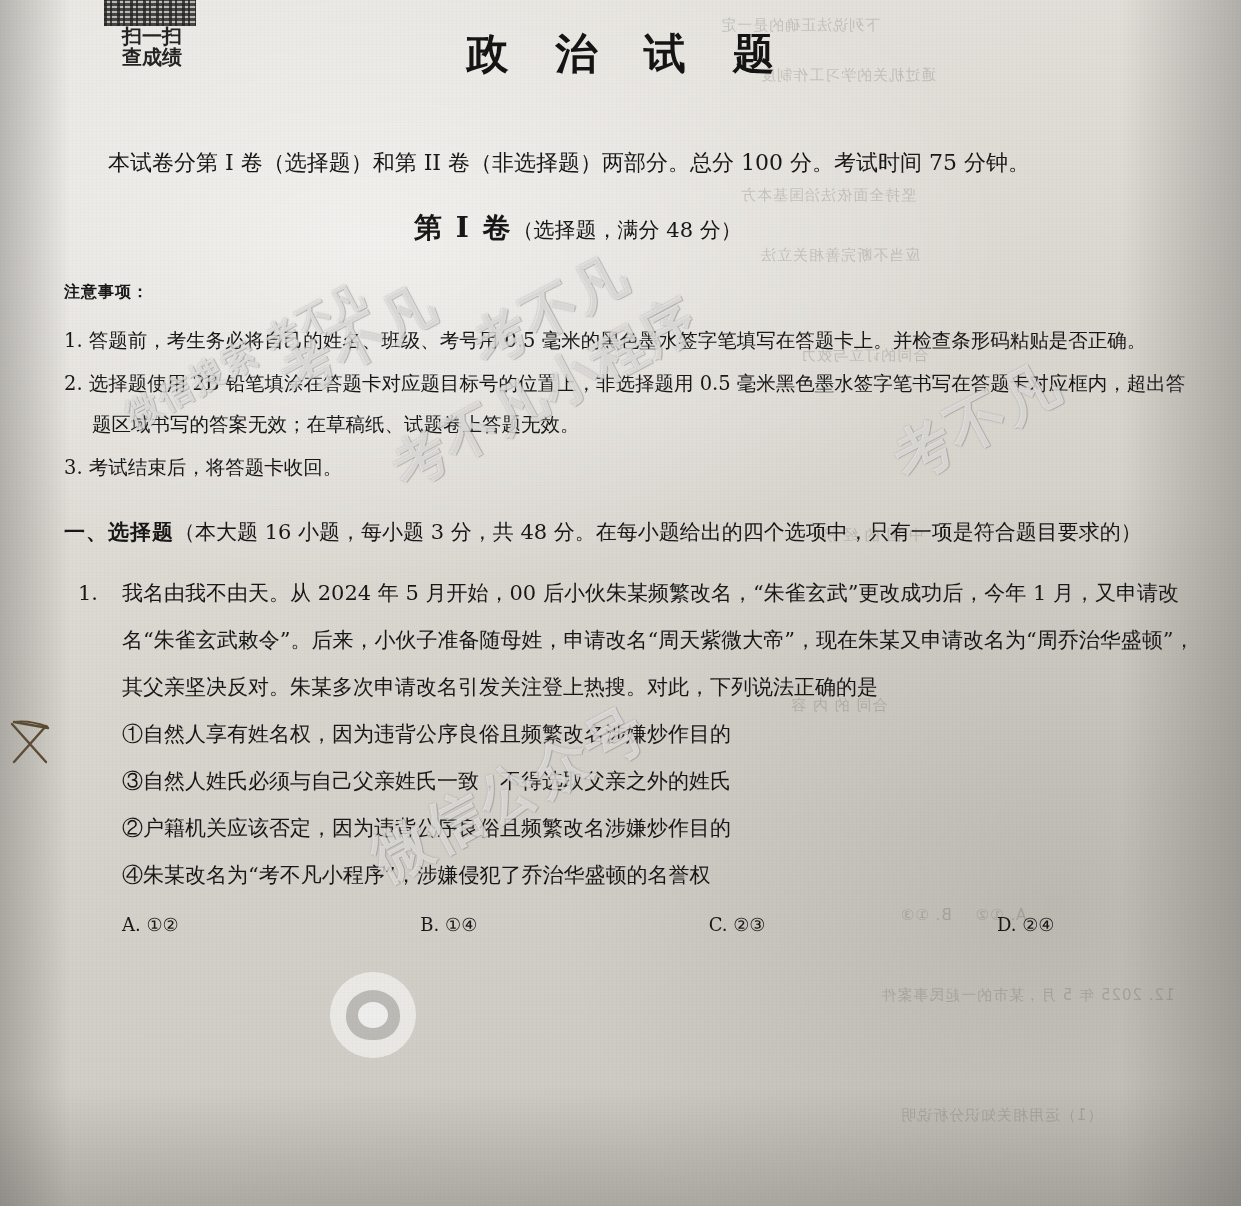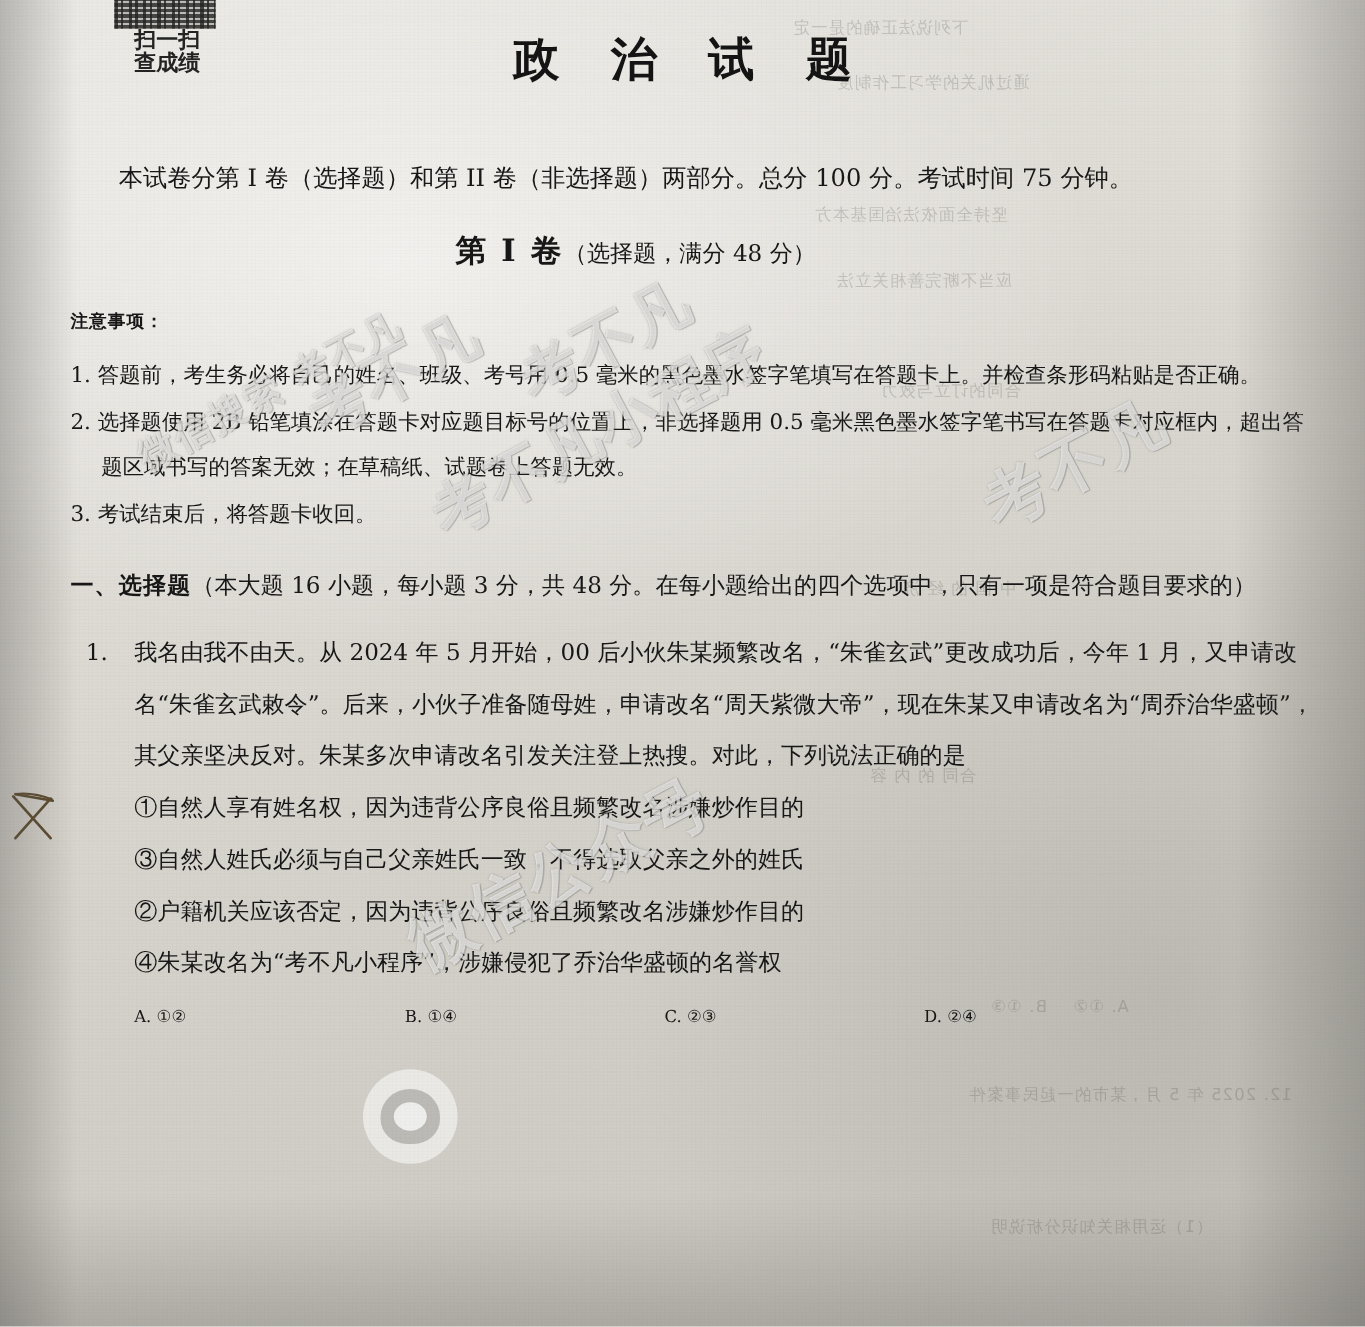--- a/index.html
+++ b/index.html
@@ -169,21 +169,22 @@
   .q-num {
     position: absolute;
     left: 14px;
     top: 0;
   }
   .q-stem { margin: 0; }
   .q-opt-line { margin: 0; }
   .choices {
     display: flex;
     margin-top: 2px;
-    font-size: 15px;
+    font-size: 18px;
+    justify-content: space-between;
   }
   .choices span { display: inline-block; }
   .ch-a { width: 236px; }
   .ch-b { width: 236px; margin-left: 10px; }
   .ch-c { width: 236px; }
   .ch-d { width: 200px; }
 
   
   .hand-mark {
     position: absolute;

